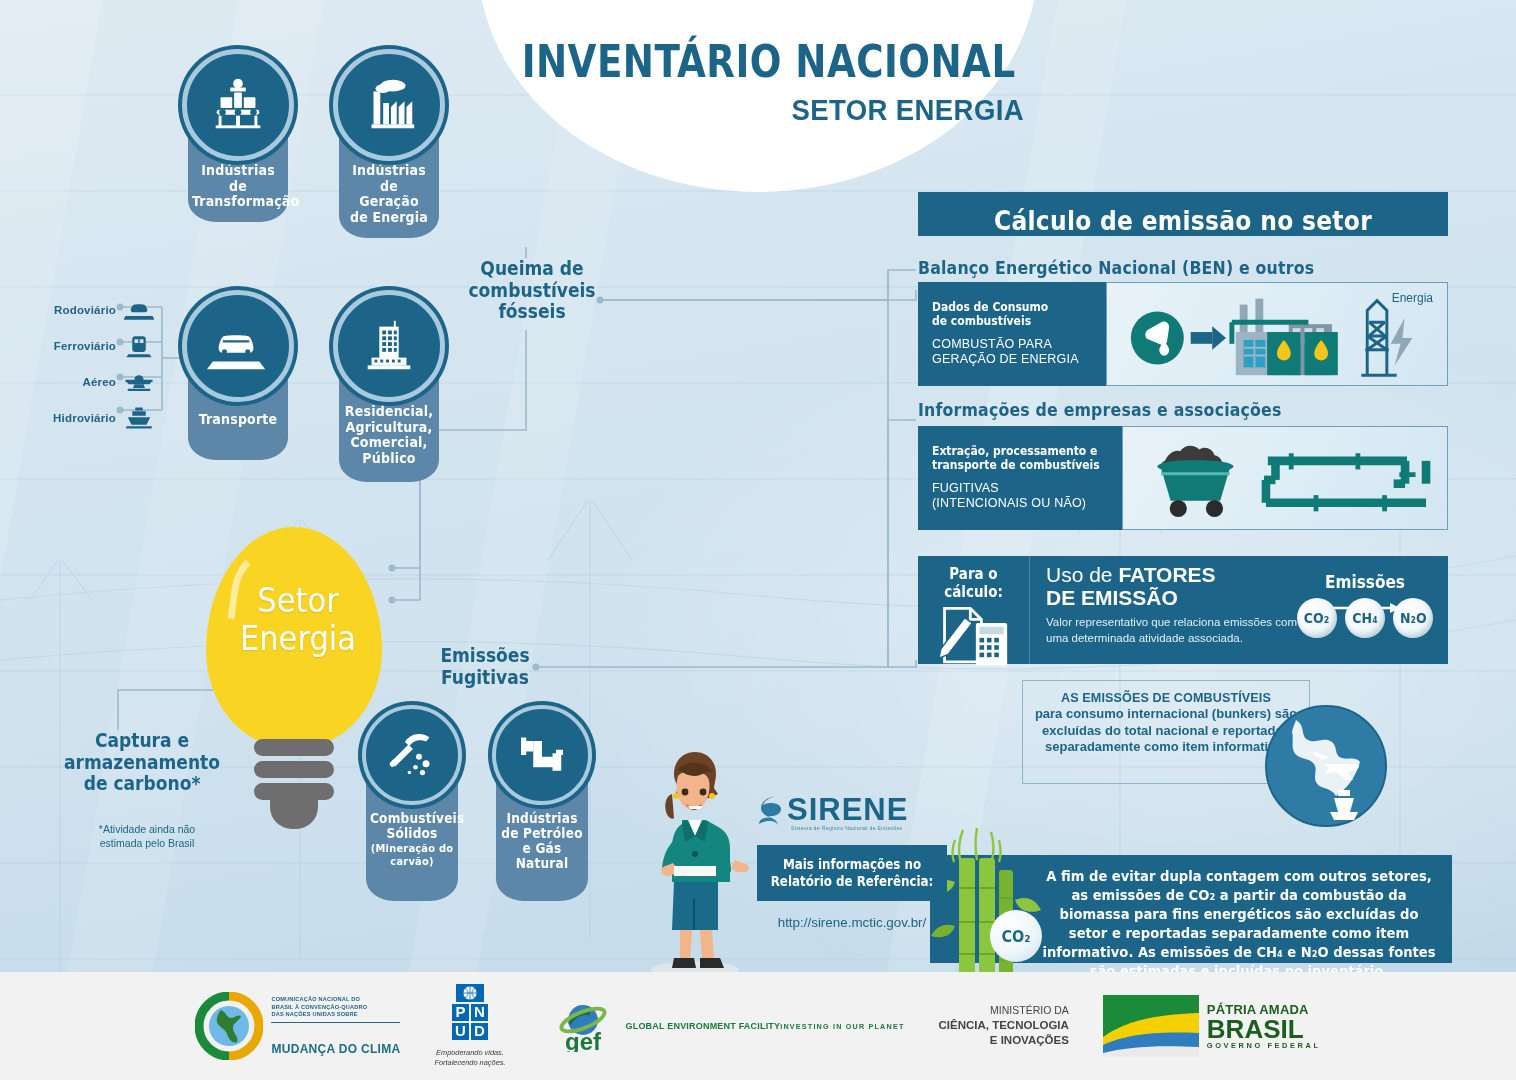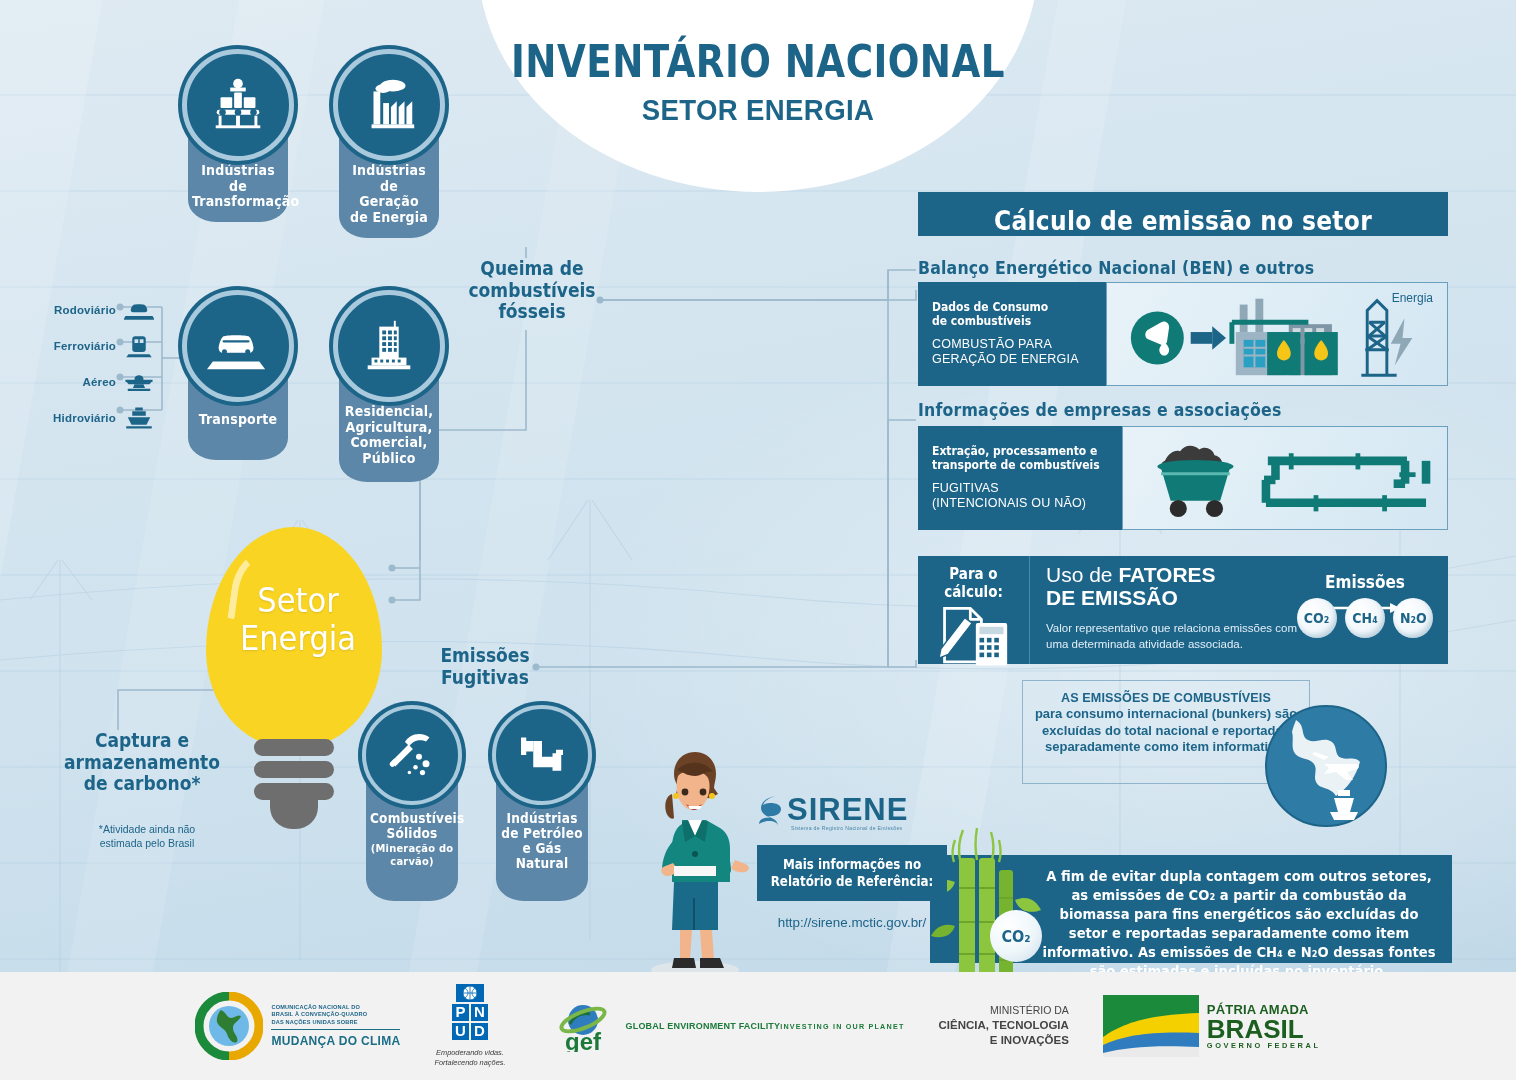--- a/index.html
+++ b/index.html
@@ -30,21 +30,21 @@
   .bg-lines { position:absolute; inset:0; pointer-events:none; opacity:.38; }
 
   
   .dome {
     position: absolute; left: 478px; top: -268px;
     width: 560px; height: 460px;
     background: #ffffff;
     border-radius: 0 0 280px 280px / 0 0 230px 230px;
     box-shadow: 0 0 0 0 transparent;
   }
-  .header-text { position: absolute; left: 478px; top: 38px; width: 560px; text-align: center; }
+  .header-text { position: absolute; left: 478px; top: 38px; width: 560px; text-align: right; }
   .h-title {
     font-family: "DejaVu Sans Condensed", "Liberation Sans Narrow", "Liberation Sans", sans-serif;
     font-weight: 800; font-size: 45px; letter-spacing: 0.5px;
     color: #1d6489; line-height: 1.05;
     transform: scaleX(0.92); transform-origin: center;
   }
   .h-sub {
     font-weight: 700; font-size: 29px; letter-spacing: 0.4px;
     color: #1d6489; margin-top: 9px;
     transform: scaleX(0.95); transform-origin: center;
@@ -164,21 +164,21 @@
     background:#1d6489; display:flex; align-items:stretch;
   }
   .factors .fl { width:112px; border-right:1.5px solid #4b88ab; position:relative; }
   .factors .fl .ttl {
     color:#fff; font-weight:800; font-size:15px; text-align:center; padding-top:9px;
     font-family:"DejaVu Sans Condensed","Liberation Sans Narrow","Liberation Sans",sans-serif;
   }
   .factors .fr { flex:1; padding:8px 10px 0 16px; color:#fff; position:relative; }
   .factors .fr .h1 { font-size:21px; line-height:1.08; font-weight:300; }
   .factors .fr .h1 b { font-weight:800; }
-  .factors .fr .d { font-size:11.5px; line-height:1.35; margin-top:12px; color:#e2eff7; max-width:260px;}
+  .factors .fr .d { font-size:11.5px; line-height:1.35; margin-top:6px; color:#e2eff7; max-width:260px;}
   .em-block { position:absolute; right:8px; top:16px; width:150px; text-align:center; }
   .em-block .t {
     color:#fff; font-weight:800; font-size:17px; margin-bottom:6px;
     font-family:"DejaVu Sans Condensed","Liberation Sans Narrow","Liberation Sans",sans-serif;
   }
   .mol { display:inline-flex; align-items:center; justify-content:center;
     width:40px; height:40px; border-radius:50%;
     background: radial-gradient(circle at 34% 30%, #ffffff 0%, #f1f7fb 55%, #cfe0ea 100%);
     color:#1d6489; font-weight:800; font-size:14px; margin:0 2px;
     font-family:"DejaVu Sans Condensed","Liberation Sans Narrow","Liberation Sans",sans-serif;
@@ -229,21 +229,21 @@
   .woman { position:absolute; left:630px; top:748px; width:130px; height:232px; }
 
   
   .footer {
     position:absolute; left:0; bottom:0; width:1516px; height:108px;
     background:#f2f2f2; display:flex; align-items:center; justify-content:center; gap:34px;
   }
   .logo { display:flex; align-items:center; gap:8px; }
   .logo-txt-sm { font-size:5.6px; color:#1d6489; line-height:1.35; font-weight:700; letter-spacing:.2px;}
   .logo-txt-md { font-size:12px; color:#1b6e86; font-weight:700; letter-spacing:.3px; margin-top:3px;
-     border-top:1px solid #1b6e86; padding-top:4px; }
+     border-top:1px solid #1b6e86; padding-top:19px; }
   .pnud-sub { font-size:7.4px; color:#3a3a3a; font-style:italic; line-height:1.35; text-align:center; margin-top:4px;}
   .gef-sub1 { font-size:9px; color:#1b7a3a; font-weight:800; letter-spacing:.2px;}
   .gef-sub2 { font-size:7.2px; color:#1b7a3a; font-weight:700; letter-spacing:1.2px;}
   .mcti { text-align:right; font-size:10.5px; color:#444; line-height:1.3; }
   .mcti .b { font-weight:800; font-size:11.5px; }
   .brasil-txt .l1 { font-size:13px; font-weight:800; color:#1b5e20; letter-spacing:.2px;}
   .brasil-txt .l2 { font-size:26px; font-weight:800; color:#1b5e20; line-height:.95; }
   .brasil-txt .l3 { font-size:7.4px; font-weight:700; color:#1b5e20; letter-spacing:2.6px; }
 </style>
 </head>

